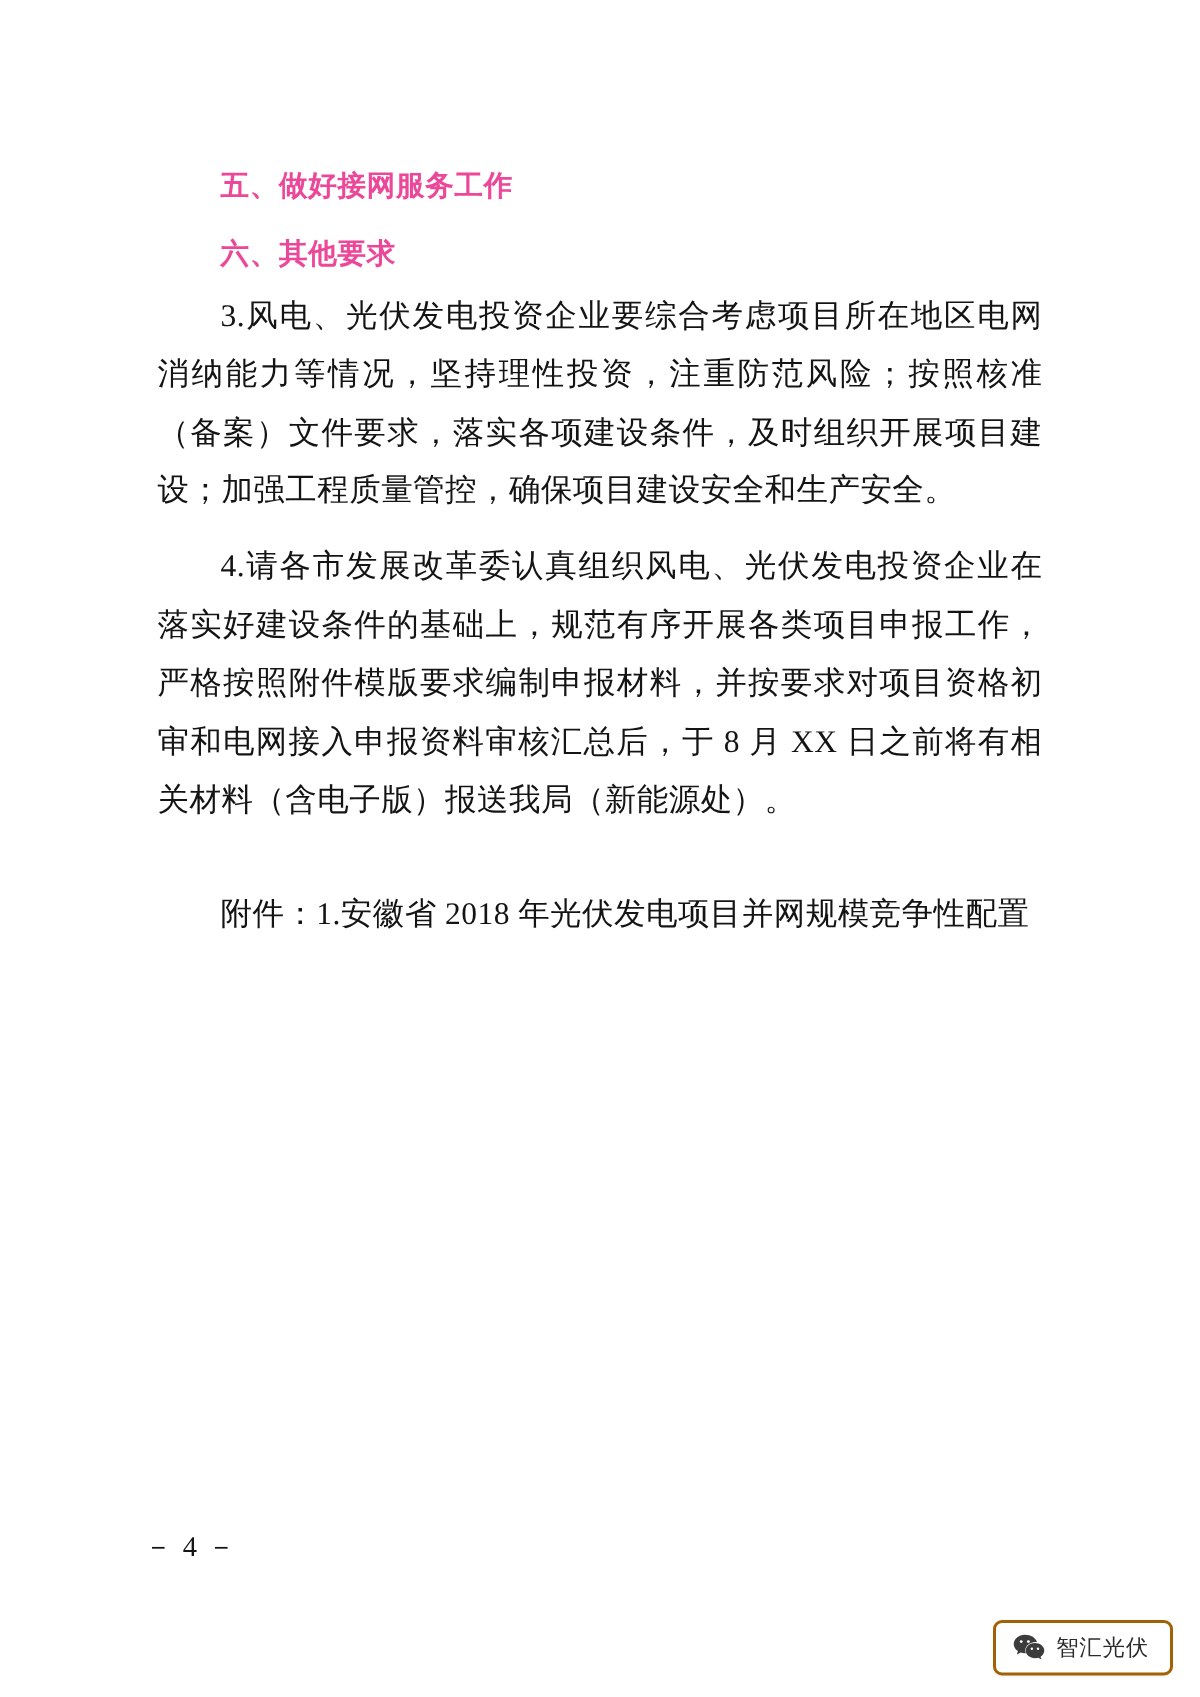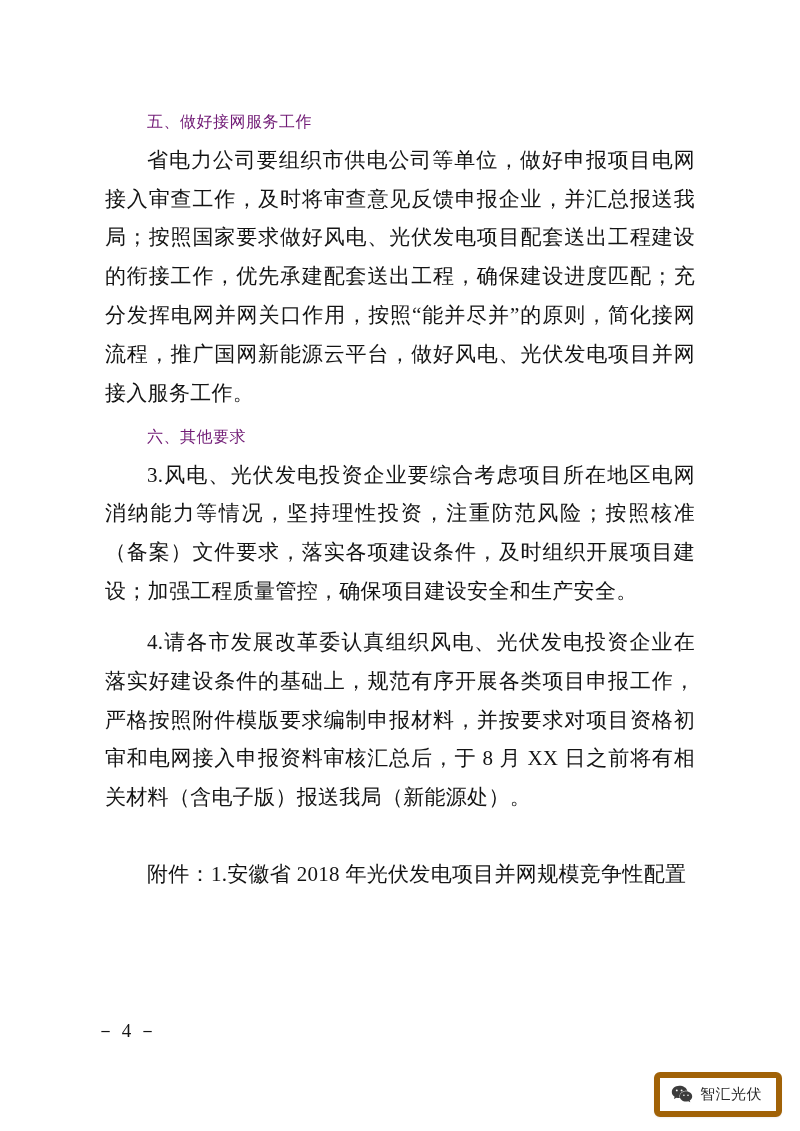--- a/index.html
+++ b/index.html
@@ -19,27 +19,27 @@
     position: relative;
     width: 800px;
     height: 1131px;
     box-sizing: border-box;
     padding: 110px 105px 0 105px;
   }
   .doc-body {
     width: 590px;
   }
   .heading {
-    font-size: 16px;
-    font-weight: normal;
+    font-size: 19px;
+    font-weight: bold;
     line-height: 1.55;
     letter-spacing: 0.5px;
     margin: 0 0 6px 0;
     text-indent: 42px;
-    color: #701a75;
+    color: #ec4899;
   }
   .para {
     font-size: 21px;
     line-height: 1.85;
     letter-spacing: 0.3px;
     margin: 0 0 2px 0;
     text-indent: 42px;
     text-align: justify;
     text-justify: inter-ideograph;
     color: #141414;
@@ -57,21 +57,21 @@
   }
 
   .footer-badge {
     position: absolute;
     right: 18px;
     bottom: 14px;
     display: flex;
     align-items: flex-end;
     gap: 7px;
     padding: 7px 14px 7px 11px;
-    border: 6px solid #a16207;
+    border: 2px solid #a16207;
     border-radius: 6px;
     background: #ffffff;
     box-shadow: 0 1px 2px rgba(0,0,0,0.06);
   }
   .footer-badge .wx-icon {
     width: 22px;
     height: 19px;
     display: inline-block;
     position: relative;
   }
@@ -84,21 +84,20 @@
   }
 </style>
 </head>
 <body>
 
 <div class="page">
   <div class="doc-body">
 
     <h2 class="heading">五、做好接网服务工作</h2>
 
-    <p class="para">省电力公司要组织市供电公司等单位，做好申报项目电网接入审查工作，及时将审查意见反馈申报企业，并汇总报送我局；按照国家要求做好风电、光伏发电项目配套送出工程建设的衔接工作，优先承建配套送出工程，确保建设进度匹配；充分发挥电网并网关口作用，按照“能并尽并”的原则，简化接网流程，推广国网新能源云平台，做好风电、光伏发电项目并网接入服务工作。</p>
 
     <div class="spacer-sm"></div>
 
     <h2 class="heading">六、其他要求</h2>
 
     <p class="para">3.风电、光伏发电投资企业要综合考虑项目所在地区电网消纳能力等情况，坚持理性投资，注重防范风险；按照核准（备案）文件要求，落实各项建设条件，及时组织开展项目建设；加强工程质量管控，确保项目建设安全和生产安全。</p>
 
     <div class="spacer-sm"></div>
 
     <p class="para">4.请各市发展改革委认真组织风电、光伏发电投资企业在落实好建设条件的基础上，规范有序开展各类项目申报工作，严格按照附件模版要求编制申报材料，并按要求对项目资格初审和电网接入申报资料审核汇总后，于 8 月 XX 日之前将有相关材料（含电子版）报送我局（新能源处）。</p>

